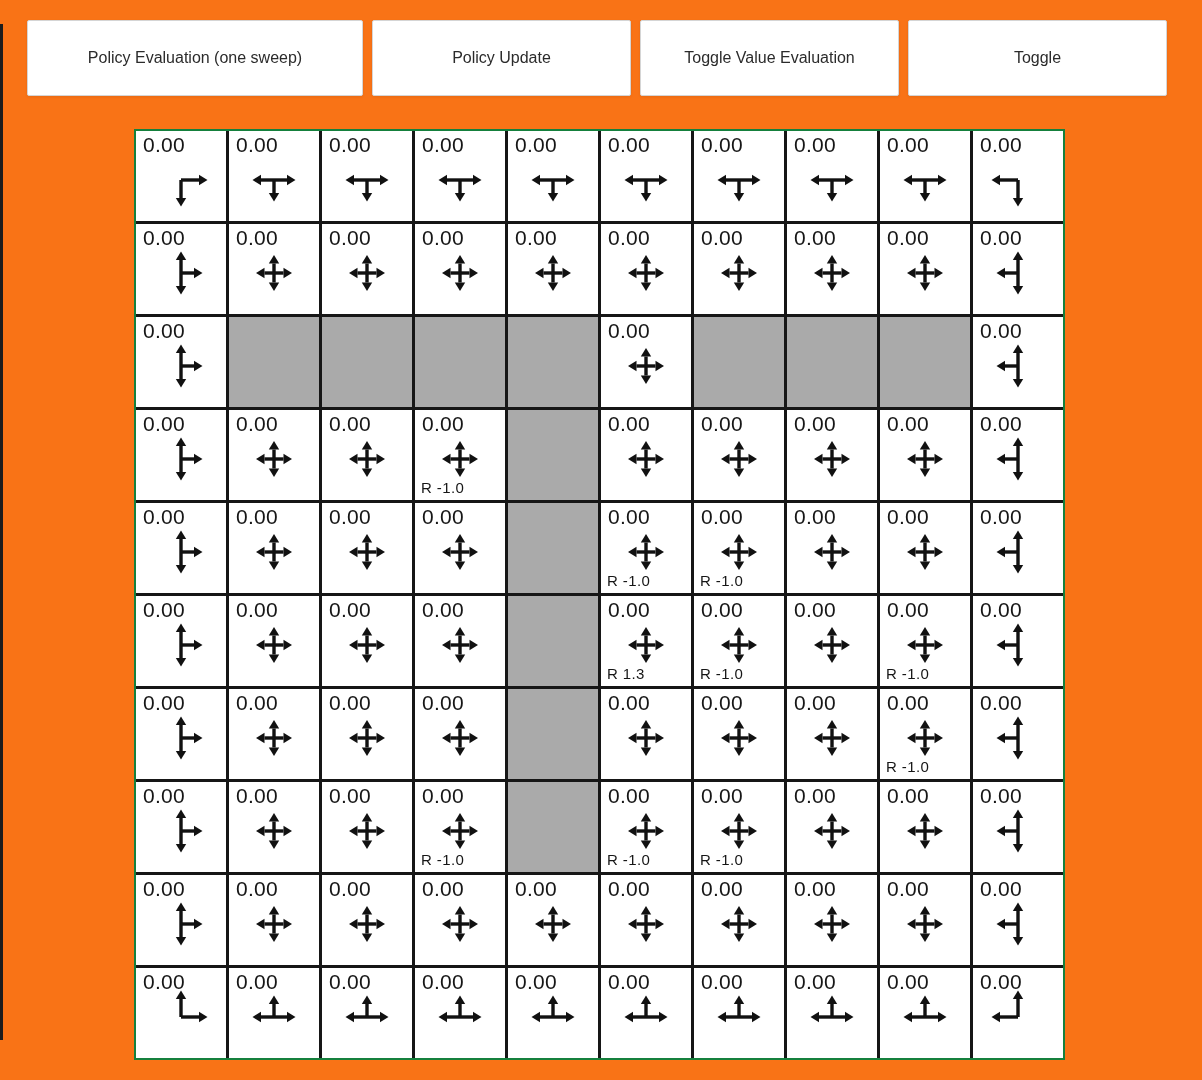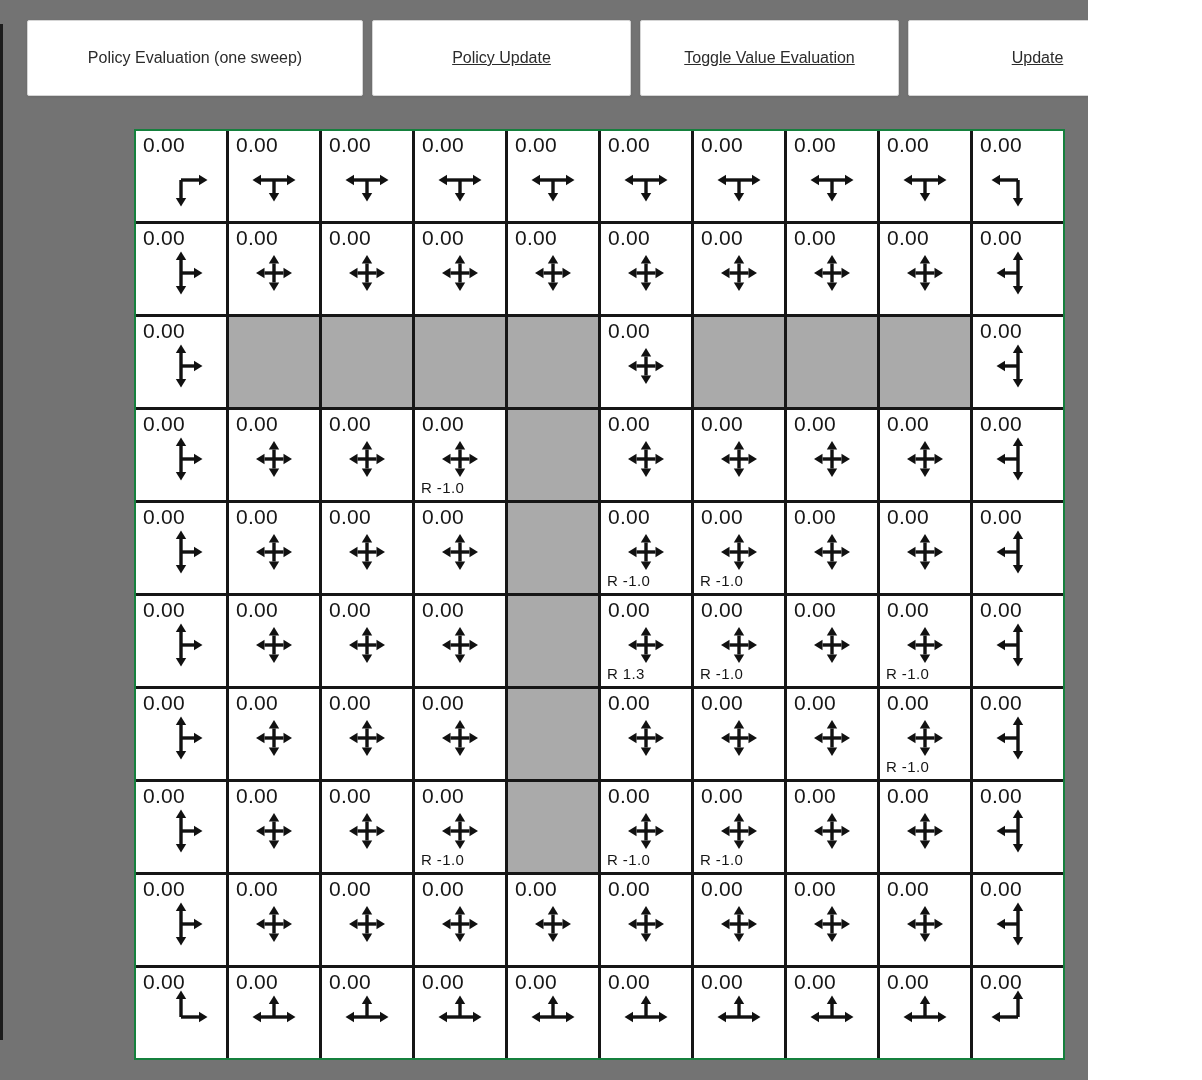--- a/index.html
+++ b/index.html
@@ -3,23 +3,23 @@
 <meta charset="utf-8">
 <style>
   html, body {
     margin: 0;
     padding: 0;
     background: #ffffff;
     font-family: "Liberation Sans", sans-serif;
   }
   .page {
     position: relative;
-    width: 1088px;
+    width: 1202px;
     height: 1080px;
-    background: #737373;
+    background: #f97316;
     overflow: hidden;
   }
   .window-edge {
     position: absolute;
     left: 0;
     top: 24px;
     width: 3px;
     height: 1016px;
     background: #1c1c1c;
   }
@@ -39,21 +39,21 @@
     box-shadow: 0 1px 3px rgba(0,0,0,0.08);
     display: flex;
     align-items: center;
     justify-content: center;
     font-size: 16px;
     color: #2b2b2b;
     cursor: pointer;
     white-space: nowrap;
   }
   .btn-wide { flex: 0 0 336px; }
-  .btn-rest { flex: 1 1 0; text-decoration: underline; }
+  .btn-rest { flex: 1 1 0; }
   .grid {
     position: absolute;
     left: 134px;
     top: 129px;
     display: grid;
     grid-template-columns: repeat(10, 90px);
     grid-auto-rows: 90px;
     gap: 3px;
     background: #161616;
     border: 2px solid #15803d;
@@ -91,21 +91,21 @@
 <body>
 
 <div class="page">
 
   <div class="window-edge"></div>
 
   <div class="toolbar">
     <button class="btn btn-wide">Policy Evaluation (one sweep)</button>
     <button class="btn btn-rest">Policy Update</button>
     <button class="btn btn-rest">Toggle Value Evaluation</button>
-    <button class="btn btn-rest">Update</button>
+    <button class="btn btn-rest">Toggle</button>
   </div>
 
   <div class="grid">
       <div class="cell">
         <span class="val">0.00</span>
         <svg class="arrows" width="90" height="90" viewBox="0 0 90 90">
           <g>
             <line x1="45" y1="49" x2="45" y2="67" stroke="#111111" stroke-width="3.4"></line>
             <polygon points="45,75.5 39.8,67 50.2,67" fill="#111111"></polygon>
           </g>

